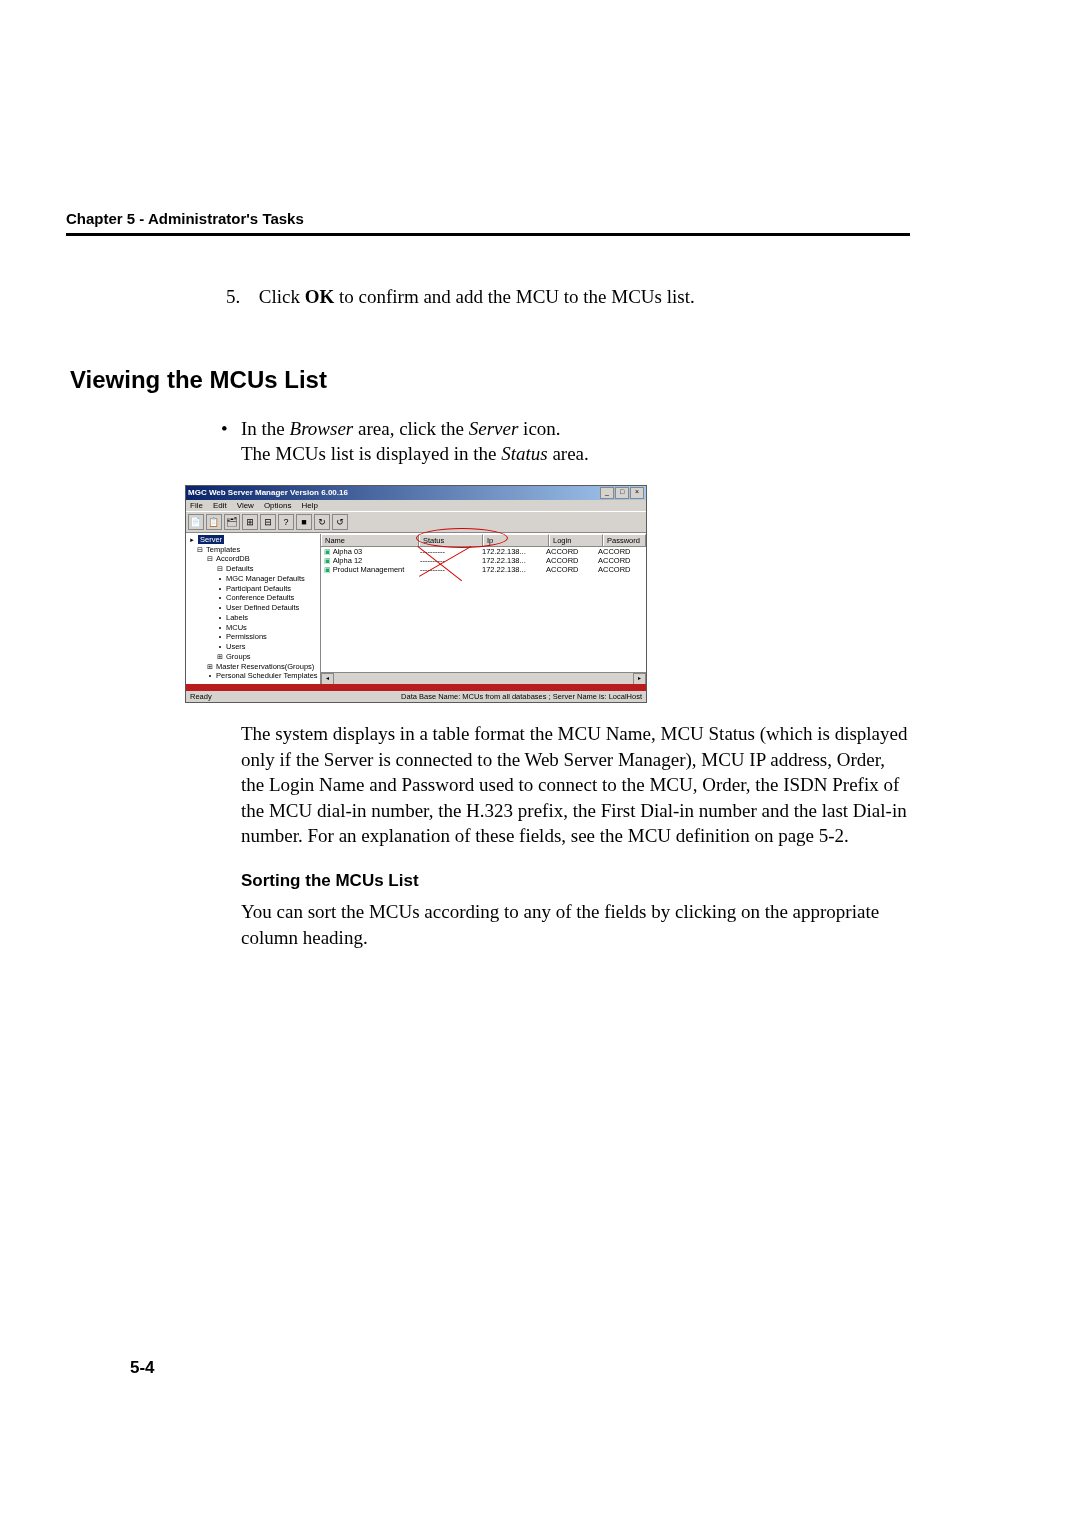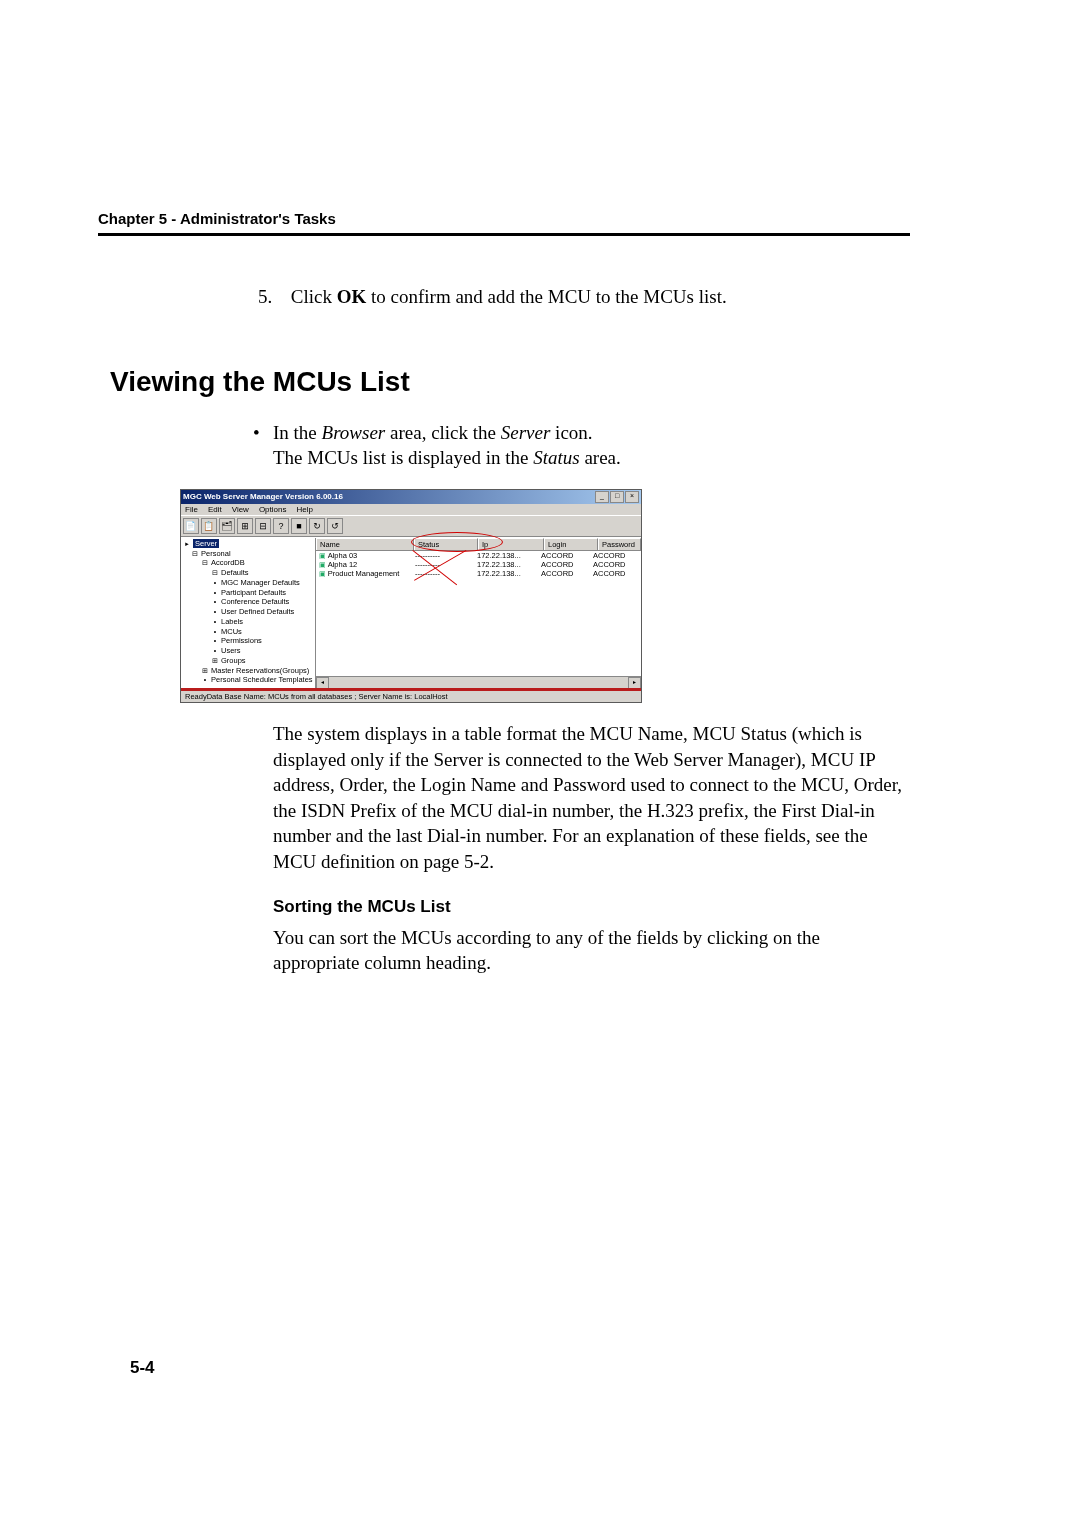--- a/index.html
+++ b/index.html
@@ -6,21 +6,21 @@
     margin: 0;
     padding: 0;
     background: #fff;
     font-family: "Times New Roman", Times, serif;
     color: #000;
     width: 1080px;
     height: 1528px;
     position: relative;
   }
   .page {
-    padding: 210px 170px 0 98px;
+    padding: 210px 170px 0 66px;
   }
   .chapter-header {
     font-family: Arial, Helvetica, sans-serif;
     font-weight: bold;
     font-size: 15px;
     margin-bottom: 6px;
   }
   .rule {
     height: 3px;
     background: #000;
@@ -35,42 +35,42 @@
   .step-num {
     display: inline-block;
     width: 28px;
   }
   .bold { font-weight: bold; }
   .italic { font-style: italic; }
 
   h2.section-title {
     font-family: Arial, Helvetica, sans-serif;
     font-weight: bold;
-    font-size: 28px;
-    margin: 0 0 22px 12px;
+    font-size: 24px;
+    margin: 0 0 22px 4px;
   }
 
   .bullet-block {
     margin-left: 175px;
     font-size: 19px;
     line-height: 1.35;
     position: relative;
     margin-bottom: 18px;
   }
   .bullet-block::before {
     content: "•";
     position: absolute;
     left: -20px;
     top: 0;
   }
 
   
   .app-window {
     width: 460px;
-    margin-left: 82px;
+    margin-left: 119px;
     margin-bottom: 18px;
     border: 1px solid #5a5a5a;
     font-family: Tahoma, Arial, sans-serif;
     font-size: 8px;
     background: #737373;
     position: relative;
   }
   .titlebar {
     background: linear-gradient(to right, #0a246a, #a6caf0);
     color: #fff;
@@ -177,22 +177,23 @@
     bottom:0; left:0; right:0;
     height:11px;
     background:#d6d3ce;
     border-top:1px solid #888;
     display:flex;
     justify-content:space-between;
   }
   .scroll-h .sb { width:11px; height:11px; background:#d6d3ce; border:1px solid #888; font-size:6px; text-align:center; line-height:8px;}
   .statusbar {
     display:flex;
+    justify-content:space-between;
     padding: 1px 4px;
-    border-top:3px solid #b91c1c;
+    border-top:7px solid #b91c1c;
     font-size:7.5px;
     background:#d6d3ce;
   }
 
   
   .anno {
     position: absolute;
     border: 1.5px solid #d00000;
     border-radius: 50%;
     pointer-events: none;
@@ -272,21 +273,21 @@
       <div class="tool-btn">⊟</div>
       <div class="tool-btn">?</div>
       <div class="tool-btn">■</div>
       <div class="tool-btn">↻</div>
       <div class="tool-btn">↺</div>
     </div>
     <div class="workspace">
       <div class="tree-pane">
         <div class="tree-item"><span class="tree-icon">▸</span><span class="tree-root">Server</span></div>
         <div id="tree-items">
-            <div class="tree-item indent1"><span class="tree-icon">⊟</span><span>Personal</span></div>
+            <div class="tree-item indent1"><span class="tree-icon">⊟</span><span>Templates</span></div>
             <div class="tree-item indent2"><span class="tree-icon">⊟</span><span>AccordDB</span></div>
             <div class="tree-item indent3"><span class="tree-icon">⊟</span><span>Defaults</span></div>
             <div class="tree-item indent3"><span class="tree-icon">•</span><span>MGC Manager Defaults</span></div>
             <div class="tree-item indent3"><span class="tree-icon">•</span><span>Participant Defaults</span></div>
             <div class="tree-item indent3"><span class="tree-icon">•</span><span>Conference Defaults</span></div>
             <div class="tree-item indent3"><span class="tree-icon">•</span><span>User Defined Defaults</span></div>
             <div class="tree-item indent3"><span class="tree-icon">•</span><span>Labels</span></div>
             <div class="tree-item indent3"><span class="tree-icon">•</span><span>MCUs</span></div>
             <div class="tree-item indent3"><span class="tree-icon">•</span><span>Permissions</span></div>
             <div class="tree-item indent3"><span class="tree-icon">•</span><span>Users</span></div>

